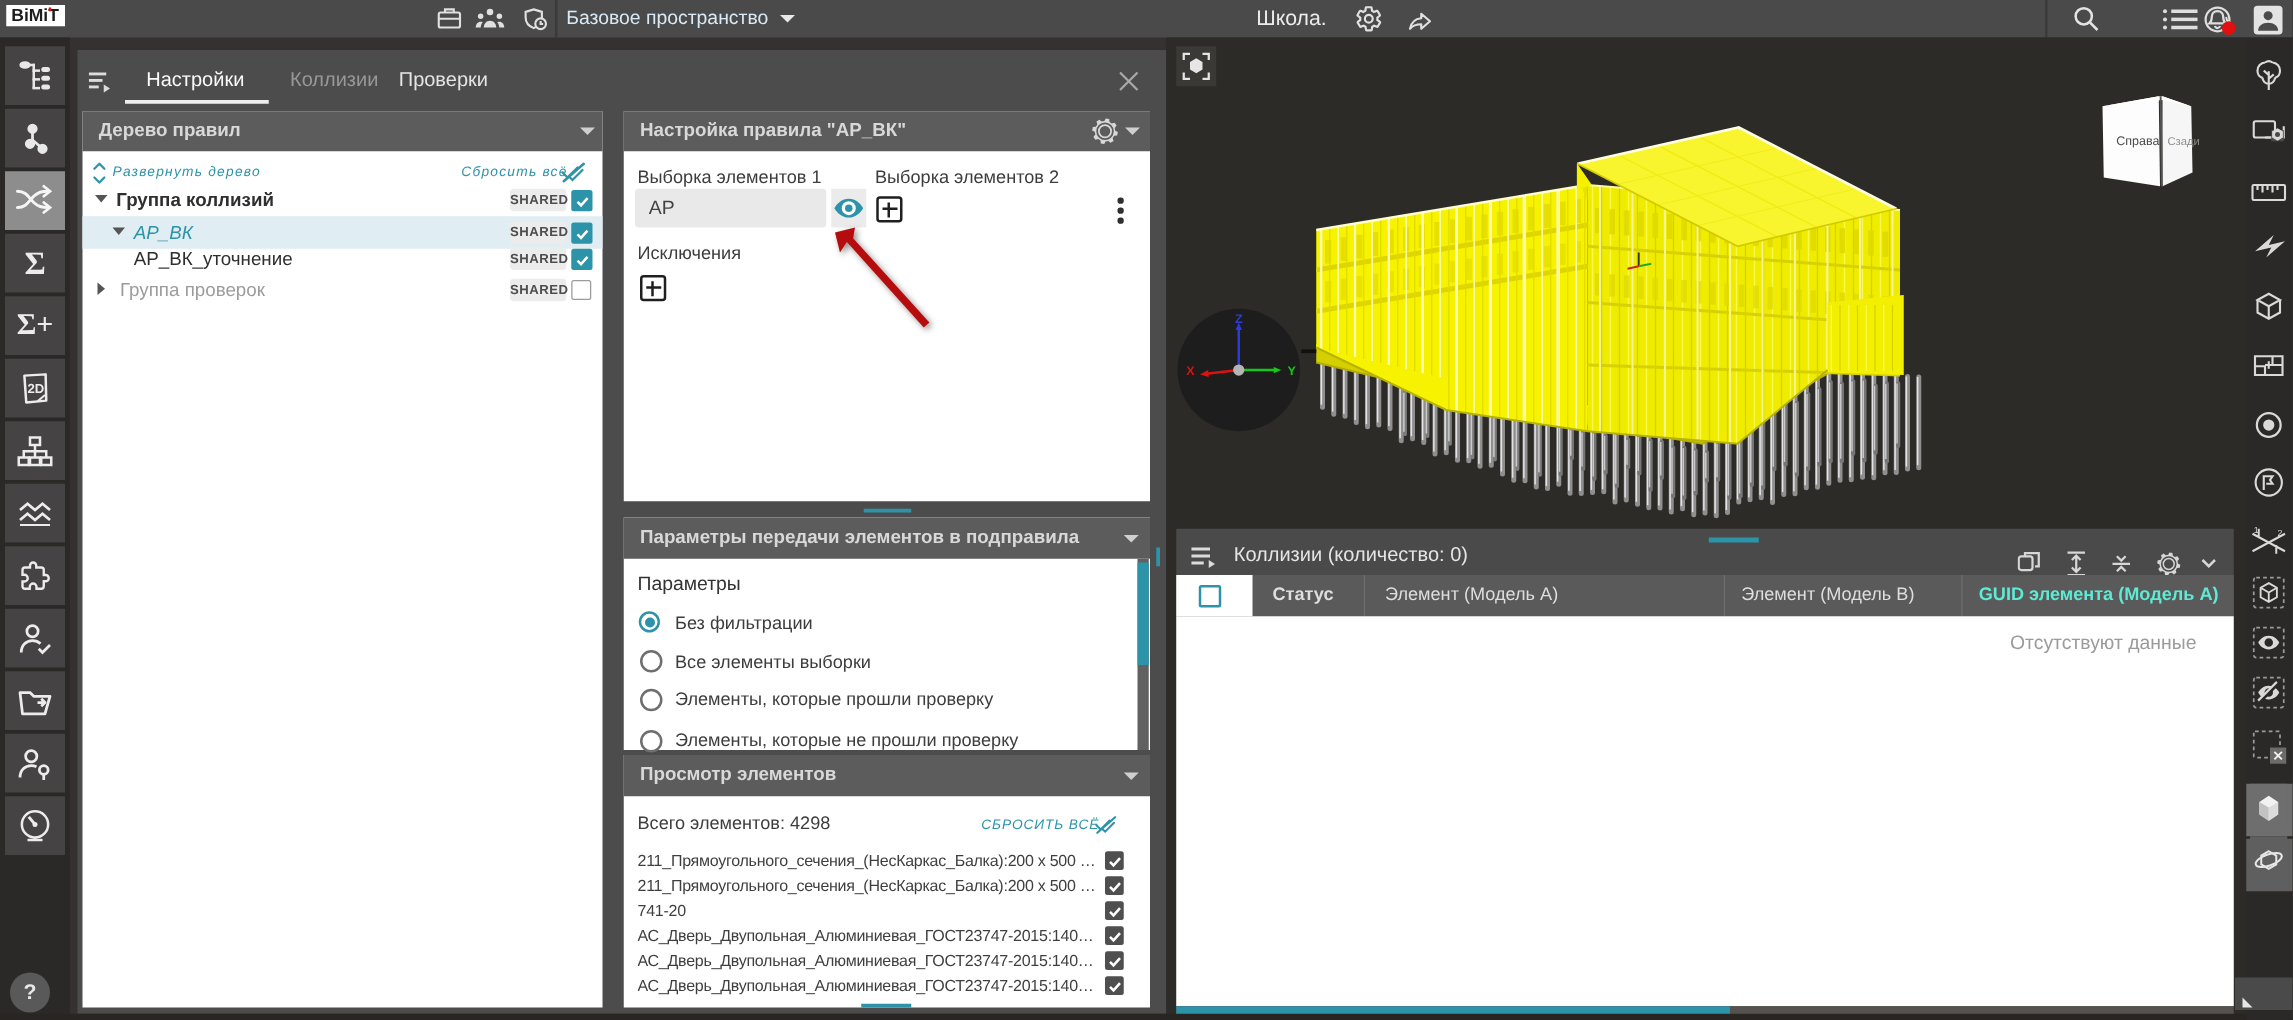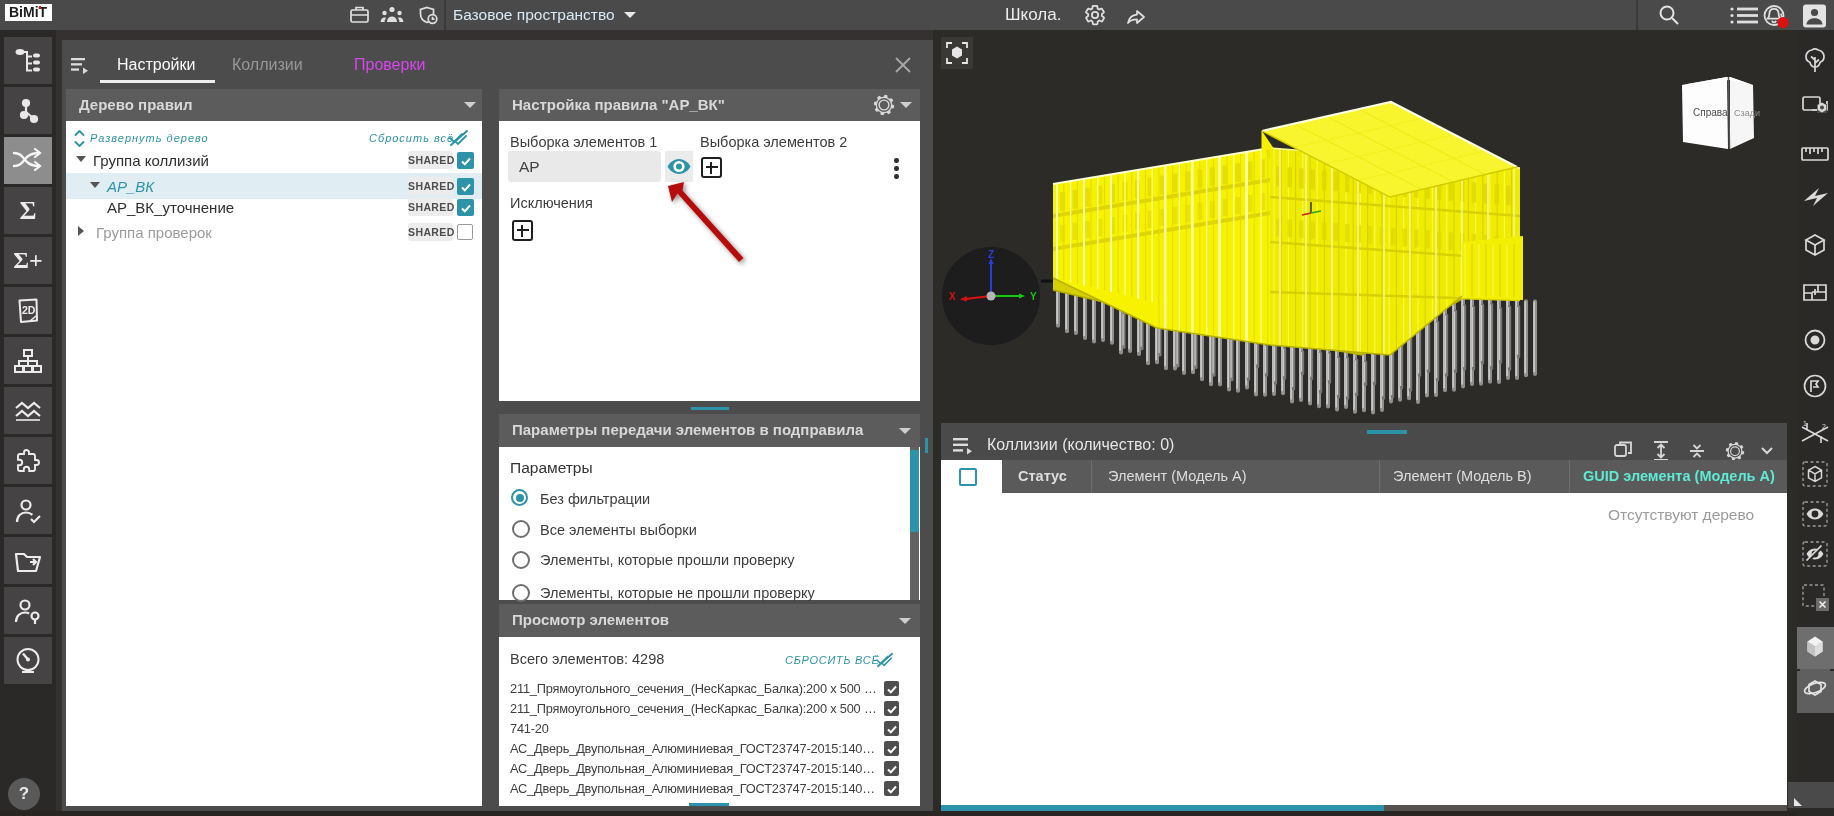--- a/index.html
+++ b/index.html
@@ -95,21 +95,21 @@
  <g fill="#dcdcdc">
       <rect x="0" y="1" width="14" height="2.3"></rect>
       <rect x="0" y="6.2" width="11" height="2.3"></rect>
       <rect x="0" y="11.4" width="8" height="2.3"></rect>
       <path d="M12 10.5l5 3.2-5 3.2z"></path>
     </g>
 </svg>
 <div class="a" style="left:117px;top:56px;color:#fafafa;font-size:16px">Настройки</div>
 <div class="a" style="left:100px;top:80px;width:115px;height:3px;background:#ededed"></div>
 <div class="a" style="left:232px;top:56px;color:#989898;font-size:16px">Коллизии</div>
-<div class="a" style="left:354px;top:56px;color:#d946ef;font-size:16px">Проверки</div>
+<div class="a" style="left:319px;top:56px;color:#e5e5e5;font-size:16px">Проверки</div>
 <svg class="a" style="left:894px;top:56px" width="18" height="18" viewBox="0 0 18 18">
     <path d="M2 2l14 14M16 2L2 16" stroke="#a8a8a8" stroke-width="1.8"></path>
   </svg>
 
 <div class="a" style="left:66px;top:89px;width:416px;height:717px;background:#fff"></div>
 <div class="a hdr" style="left:66px;top:89px;width:403px;height:32px">Дерево правил</div>
 <div class="a caret" style="left:464px;top:102px"></div>
 <svg class="a" style="left:73px;top:129px" width="13" height="19" viewBox="0 0 13 19">
     <g fill="none" stroke="#2d93a8" stroke-width="1.8" stroke-linecap="round" stroke-linejoin="round">
       <path d="M2.5 6l4-4 4 4M2.5 13l4 4 4-4"></path>
@@ -119,21 +119,21 @@
 <div class="a teal" style="left:369px;top:132px;font-size:11px;letter-spacing:1px">Сбросить всё</div>
 <svg class="a" style="left:448px;top:128px" width="22" height="20" viewBox="0 0 22 20">
     <g fill="none" stroke="#2d93a8" stroke-width="1.8" stroke-linecap="round">
       <path d="M2 10l4 4 8-8M8 14l2 2 8-8"></path>
       <path d="M3 17L19 3" stroke-width="2"></path>
     </g>
   </svg>
 
 <div class="a" style="left:66px;top:173px;width:416px;height:26px;background:#e0edf2"></div>
 <div class="a" style="left:76px;top:156px;width:0;height:0;border-left:5px solid transparent;border-right:5px solid transparent;border-top:6px solid #555"></div>
-<div class="a" style="left:93px;top:152px;font-size:15px;font-weight:normal;color:#2f2f2f">Группа коллизий</div>
+<div class="a" style="left:93px;top:152px;font-size:15px;font-weight:bold;color:#2f2f2f">Группа коллизий</div>
 <div class="a chip" style="left:408px;top:151px">SHARED</div>
 <div class="a cb cbon" style="left:457px;top:152px">
     <svg class="chk" viewBox="0 0 12 12">
       <path d="M2 6.5l2.8 2.8L10 3.5"></path>
     </svg>
   </div>
 <div class="a" style="left:90px;top:182px;width:0;height:0;border-left:5px solid transparent;border-right:5px solid transparent;border-top:6px solid #555"></div>
 <div class="a teal" style="left:107px;top:178px;font-size:15px">АР_ВК</div>
 <div class="a chip" style="left:408px;top:177px">SHARED</div>
 <div class="a cb cbon" style="left:457px;top:178px">
@@ -696,21 +696,21 @@
 <div class="a" style="left:959px;top:468px;width:14px;height:14px;border:2.5px solid #2d93a8;border-radius:2px;background:#fff"></div>
 <div class="a" style="left:1018px;top:468px;color:#dedede;font-size:14.5px;font-weight:bold">Статус</div>
 <div class="a" style="left:1091px;top:460px;width:1px;height:33px;background:#6e6e6e"></div>
 <div class="a" style="left:1108px;top:468px;color:#dedede;font-size:14.5px;font-weight:normal">Элемент (Модель А)</div>
 <div class="a" style="left:1379px;top:460px;width:1px;height:33px;background:#6e6e6e"></div>
 <div class="a" style="left:1393px;top:468px;color:#dedede;font-size:14.5px;font-weight:normal">Элемент (Модель B)</div>
 <div class="a" style="left:1569px;top:460px;width:1px;height:33px;background:#6e6e6e"></div>
 <div class="a" style="left:1583px;top:468px;color:#5eead4;font-size:14.5px;font-weight:bold">GUID элемента (Модель А)</div>
 
 <div class="a" style="left:941px;top:493px;width:846px;height:312px;background:#fff"></div>
-<div class="a" style="left:1608px;top:506px;color:#9b9b9b;font-size:15.5px">Отсутствуют дерево</div>
+<div class="a" style="left:1608px;top:506px;color:#9b9b9b;font-size:15.5px">Отсутствуют данные</div>
 
 <div class="a" style="left:941px;top:805px;width:846px;height:8px;background:#56524f"></div>
 <div class="a" style="left:941px;top:805px;width:443px;height:8px;background:#2d93a8"></div>
 
 <div class="a" style="left:925px;top:438px;width:2.5px;height:15px;background:#2d93a8"></div>
 
 <div class="railbtn" style="top:37px">
     <svg width="30" height="30" viewBox="0 0 30 30">
       <g fill="#e8e8e8">
         <ellipse cx="7" cy="6" rx="4.5" ry="3"></ellipse>

